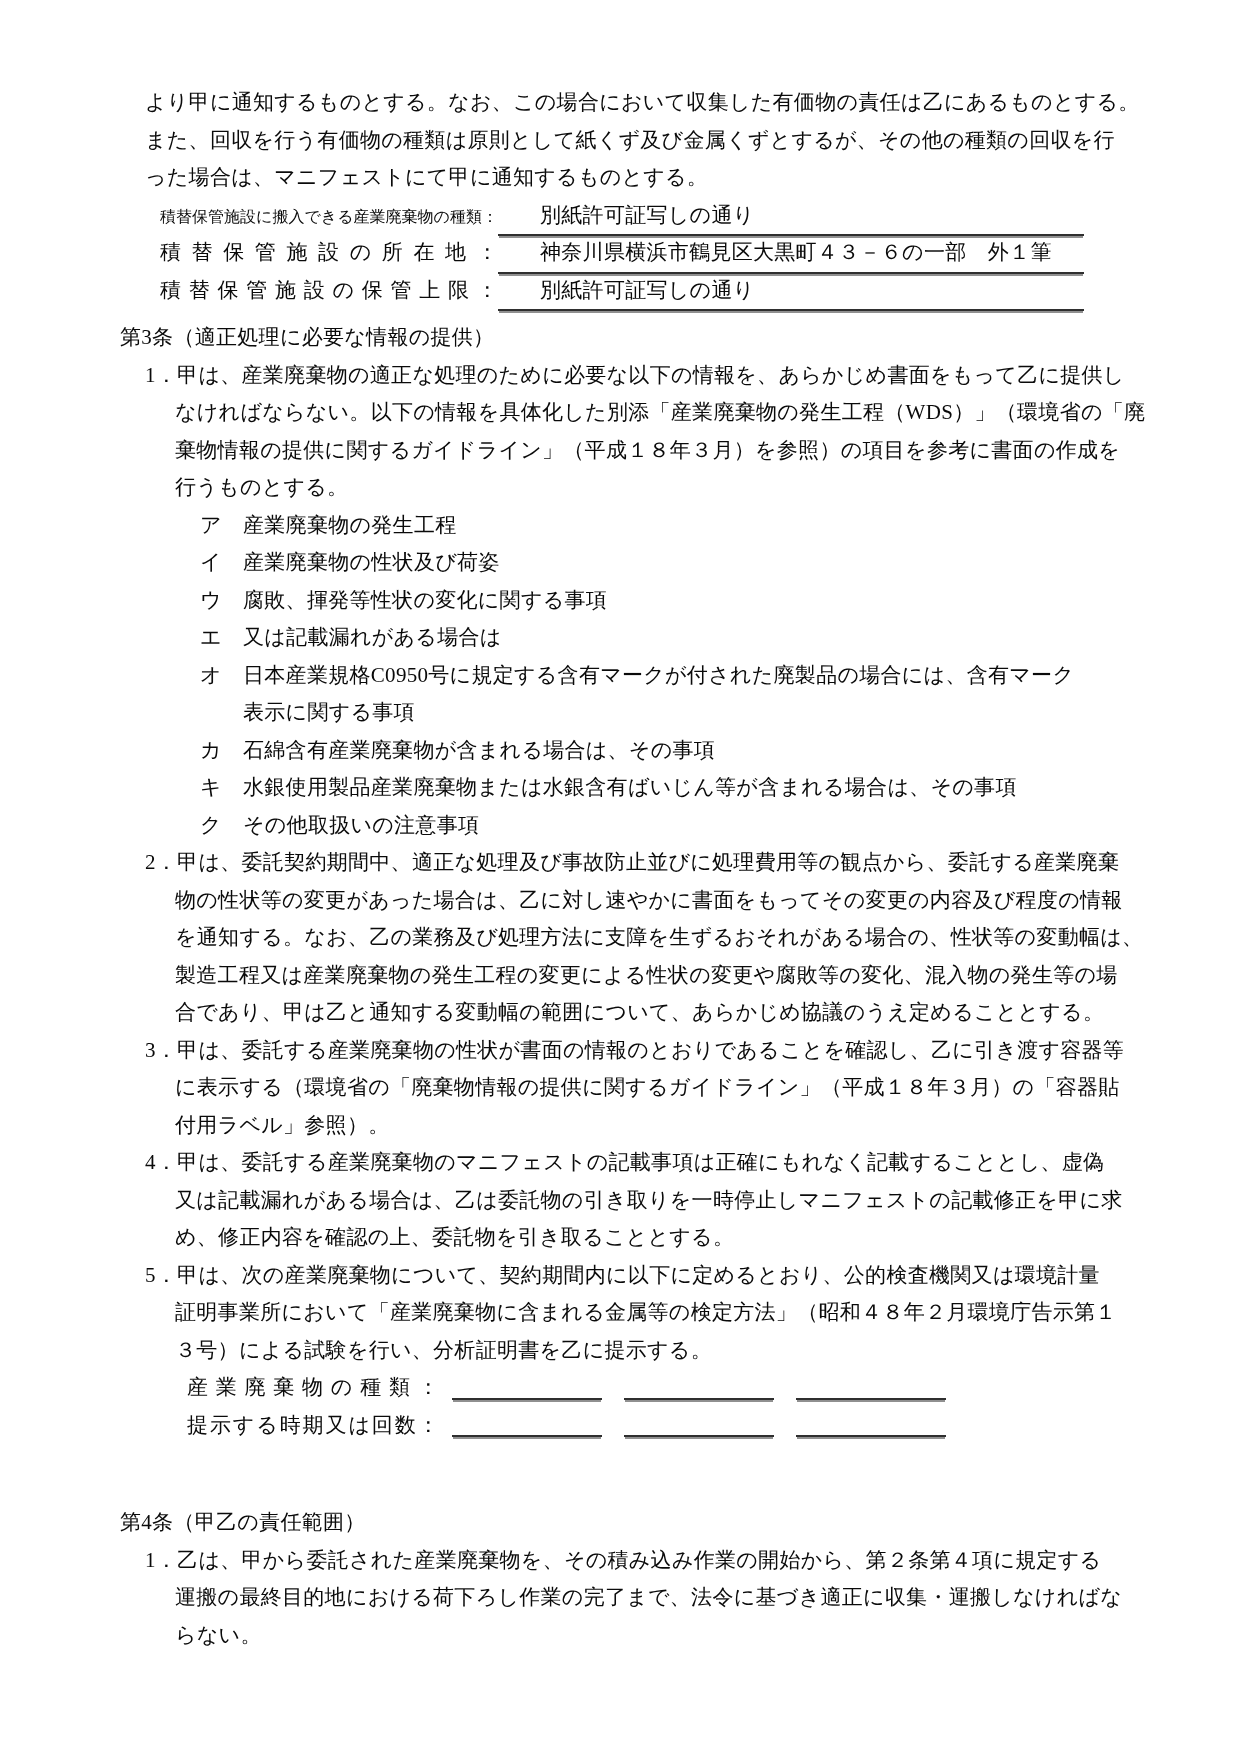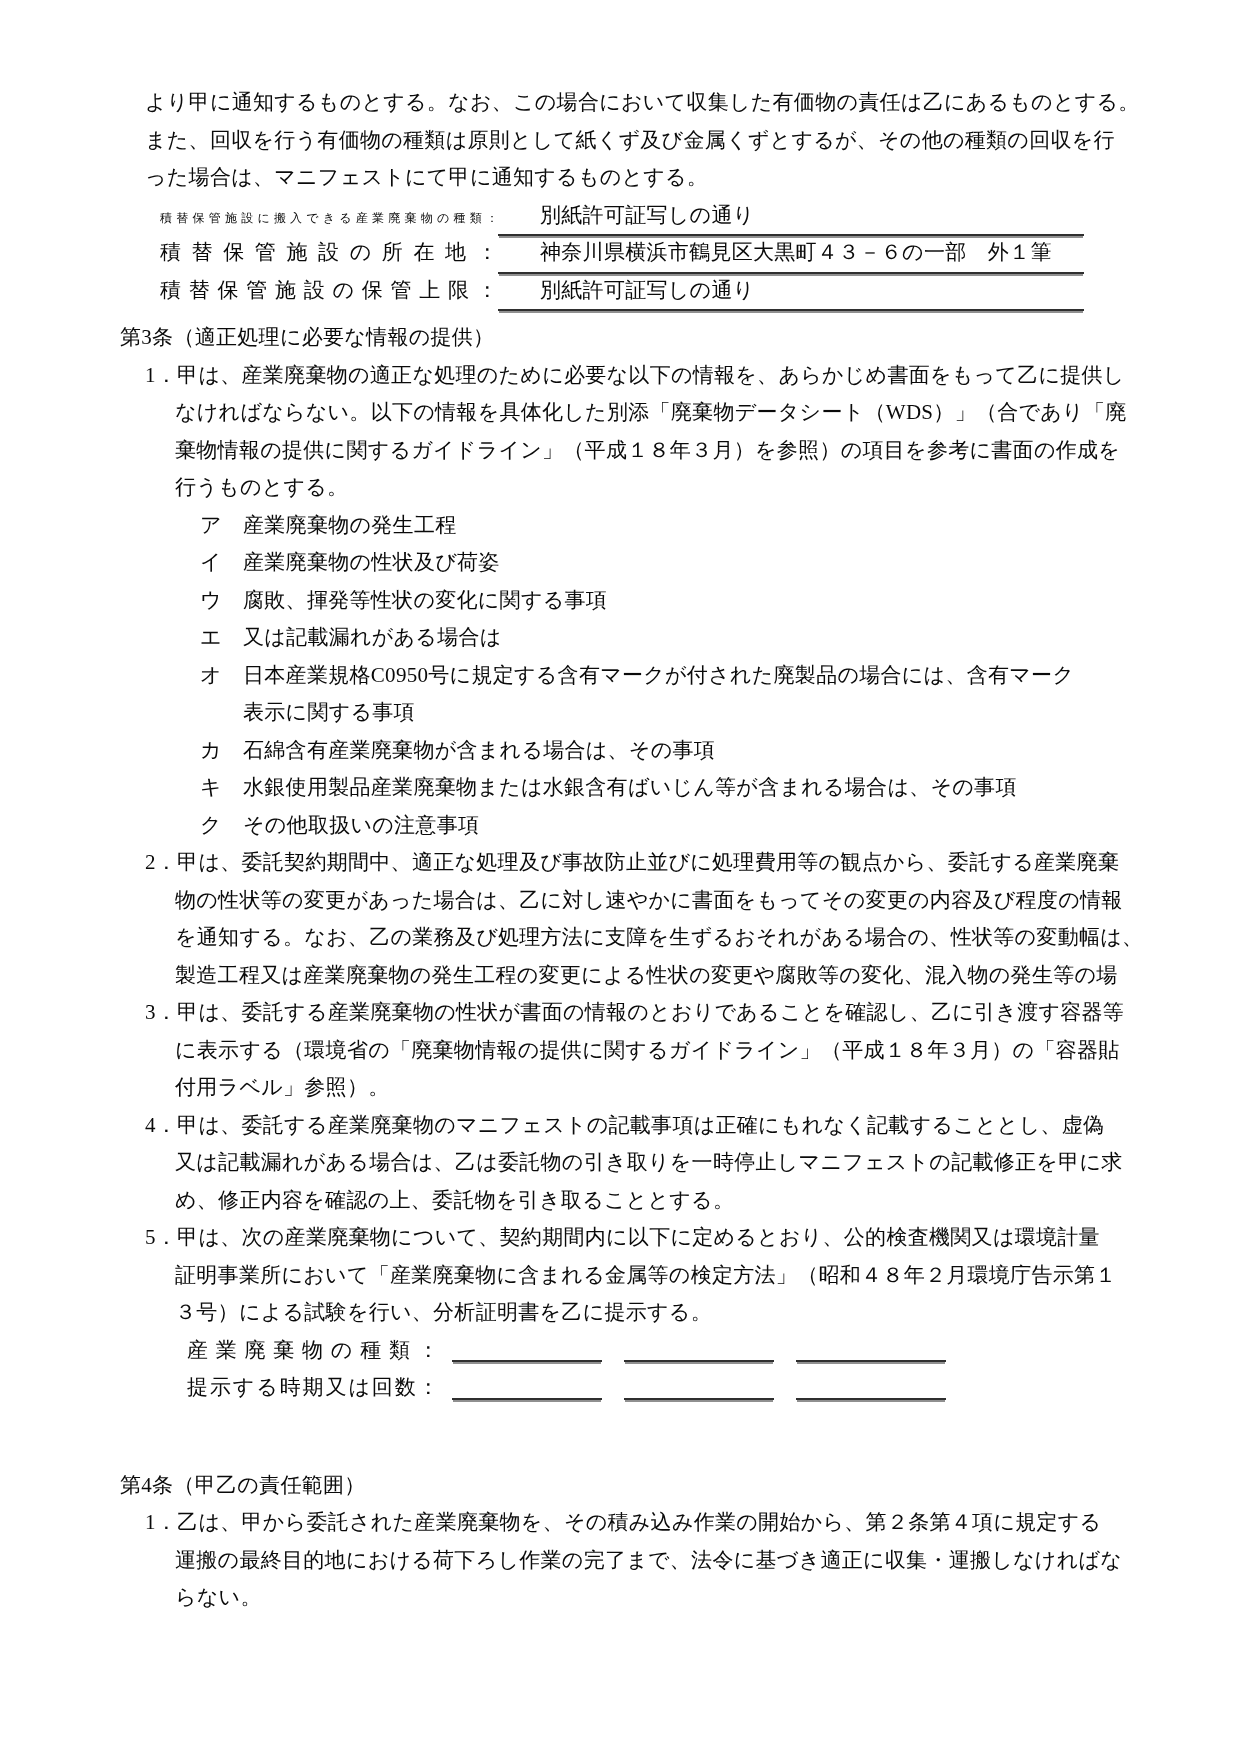--- a/index.html
+++ b/index.html
@@ -46,21 +46,21 @@
   .f-label {
     flex: 0 0 338px;
     display: inline-block;
     text-align: justify;
     text-align-last: justify;
     text-justify: inter-character;
     white-space: nowrap;
     overflow: hidden;
   }
   .f-label.small {
-    font-size: 12px;
+    font-size: 16px;
     letter-spacing: 0;
   }
   .f-underline {
     flex: 1 1 auto;
     border-bottom: 2px solid #2f2f2f;
     box-shadow: 0 3px 0 -1px #909090;
     padding-left: 42px;
     white-space: nowrap;
     overflow: hidden;
   }
@@ -119,21 +119,21 @@
       <span class="f-underline">
         <span>別紙許可証写しの通り</span>
       </span>
     </div>
   </div>
 
   <div class="a-heading a3-heading">第3条（適正処理に必要な情報の提供）</div>
 
   <div>
       <div class="item-first">1．甲は、産業廃棄物の適正な処理のために必要な以下の情報を、あらかじめ書面をもって乙に提供し</div>
-      <div class="item-cont">なければならない。以下の情報を具体化した別添「廃棄物データシート（WDS）」（合であり「廃</div>
+      <div class="item-cont">なければならない。以下の情報を具体化した別添「産業廃棄物の発生工程（WDS）」（環境省の「廃</div>
       <div class="item-cont">棄物情報の提供に関するガイドライン」（平成１８年３月）を参照）の項目を参考に書面の作成を</div>
       <div class="item-cont">行うものとする。</div>
     </div>
 
   <div>
       <div class="sub-first"><span class="sub-marker">ア</span><span>産業廃棄物の発生工程</span></div>
       <div class="sub-first"><span class="sub-marker">イ</span><span>産業廃棄物の性状及び荷姿</span></div>
       <div class="sub-first"><span class="sub-marker">ウ</span><span>腐敗、揮発等性状の変化に関する事項</span></div>
       <div class="sub-first"><span class="sub-marker">エ</span><span>又は記載漏れがある場合は</span></div>
       <div class="sub-first"><span class="sub-marker">オ</span><span>日本産業規格C0950号に規定する含有マークが付された廃製品の場合には、含有マーク</span></div>
@@ -141,20 +141,21 @@
       <div class="sub-first"><span class="sub-marker">カ</span><span>石綿含有産業廃棄物が含まれる場合は、その事項</span></div>
       <div class="sub-first"><span class="sub-marker">キ</span><span>水銀使用製品産業廃棄物または水銀含有ばいじん等が含まれる場合は、その事項</span></div>
       <div class="sub-first"><span class="sub-marker">ク</span><span>その他取扱いの注意事項</span></div>
     </div>
 
   <div>
       <div class="item-first">2．甲は、委託契約期間中、適正な処理及び事故防止並びに処理費用等の観点から、委託する産業廃棄</div>
       <div class="item-cont">物の性状等の変更があった場合は、乙に対し速やかに書面をもってその変更の内容及び程度の情報</div>
       <div class="item-cont">を通知する。なお、乙の業務及び処理方法に支障を生ずるおそれがある場合の、性状等の変動幅は、</div>
       <div class="item-cont">製造工程又は産業廃棄物の発生工程の変更による性状の変更や腐敗等の変化、混入物の発生等の場</div>
+      <div class="item-cont">合であり、甲は乙と通知する変動幅の範囲について、あらかじめ協議のうえ定めることとする。</div>
     </div>
 
   <div>
       <div class="item-first">3．甲は、委託する産業廃棄物の性状が書面の情報のとおりであることを確認し、乙に引き渡す容器等</div>
       <div class="item-cont">に表示する（環境省の「廃棄物情報の提供に関するガイドライン」（平成１８年３月）の「容器貼</div>
       <div class="item-cont">付用ラベル」参照）。</div>
     </div>
 
   <div>
       <div class="item-first">4．甲は、委託する産業廃棄物のマニフェストの記載事項は正確にもれなく記載することとし、虚偽</div>

